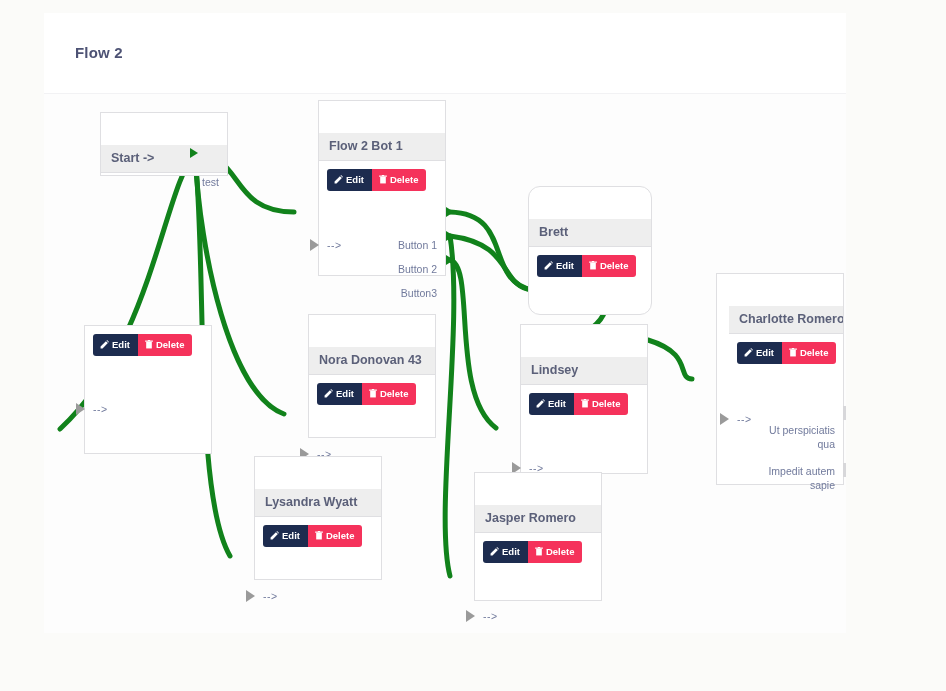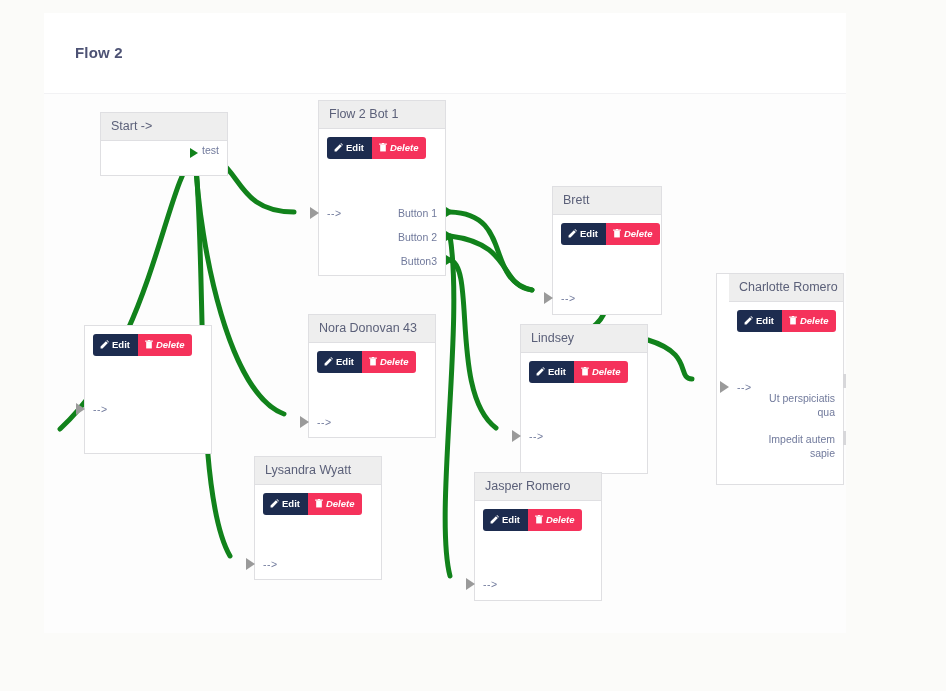--- a/index.html
+++ b/index.html
@@ -74,24 +74,25 @@
     border: 1px solid #dfdfe2;
     box-sizing: border-box;
   }
   .node-head {
     background: #eeeeee;
     border-bottom: 1px solid #dfdfe2;
     height: 27px;
     line-height: 27px;
     padding: 0 0 0 10px;
     font-size: 12.5px;
-    font-weight: normal;
+    font-weight: bold;
     color: #5b6079;
     white-space: nowrap;
     overflow: hidden;
+    margin-top: 32px;
   }
   .node-body {
     position: relative;
     height: calc(100% - 27px);
     padding: 8px 8px 0 8px;
     box-sizing: border-box;
   }
   .btn-row {
     display: flex;
     width: fit-content;
@@ -105,21 +106,21 @@
     padding: 6px 8px 6px 7px;
     color: #ffffff;
     display: flex;
     gap: 3px;
     white-space: nowrap;
     border: 0;
     cursor: pointer;
     font-family: "Liberation Sans", sans-serif;
   }
   .btn-edit   { background: #1d2c4f; }
-  .btn-delete { background: #f5325b; font-style: italic; }
+  .btn-delete { background: #f5325b; }
   .btn svg { display:block; }
   
   .port-in {
     position: absolute;
     font-size: 10.5px;
     color: #717a9c;
     letter-spacing: .5px;
   }
   .port-out {
     position: absolute;
@@ -285,21 +286,21 @@
                   <rect x="0" y="1" width="14" height="2" fill="#fff"></rect>
                   <rect x="5" y="0" width="4" height="2" fill="#fff"></rect>
                 </svg>
                 <span>Delete</span>
               </button>
             </div>
             <div class="port-in" style="left: 8px; top: 73px;">--&gt;</div>
             <div class="arrow" style="left: -9px; top: 73px;"></div>
           </div>
         </div>
-        <div class="node" style="left: 508px; top: 92px; width: 110px; height: 129px;">
+        <div class="node" style="left: 484px; top: 92px; width: 124px; height: 129px; border-radius: 12px;">
           <div class="node-head">Brett</div>
           <div class="node-body">
             <div class="btn-row">
               <button class="btn btn-edit">
                 <svg width="9" height="9" viewBox="0 0 16 16">
                   <path fill="#fff" d="M1 11.5V15h3.5L14 5.5 10.5 2 1 11.5z"></path>
                   <path fill="#fff" d="M11.6 1l3.4 3.4 1-1L12.6 0l-1 1z"></path>
                 </svg>
                 <span>Edit</span>
               </button>

